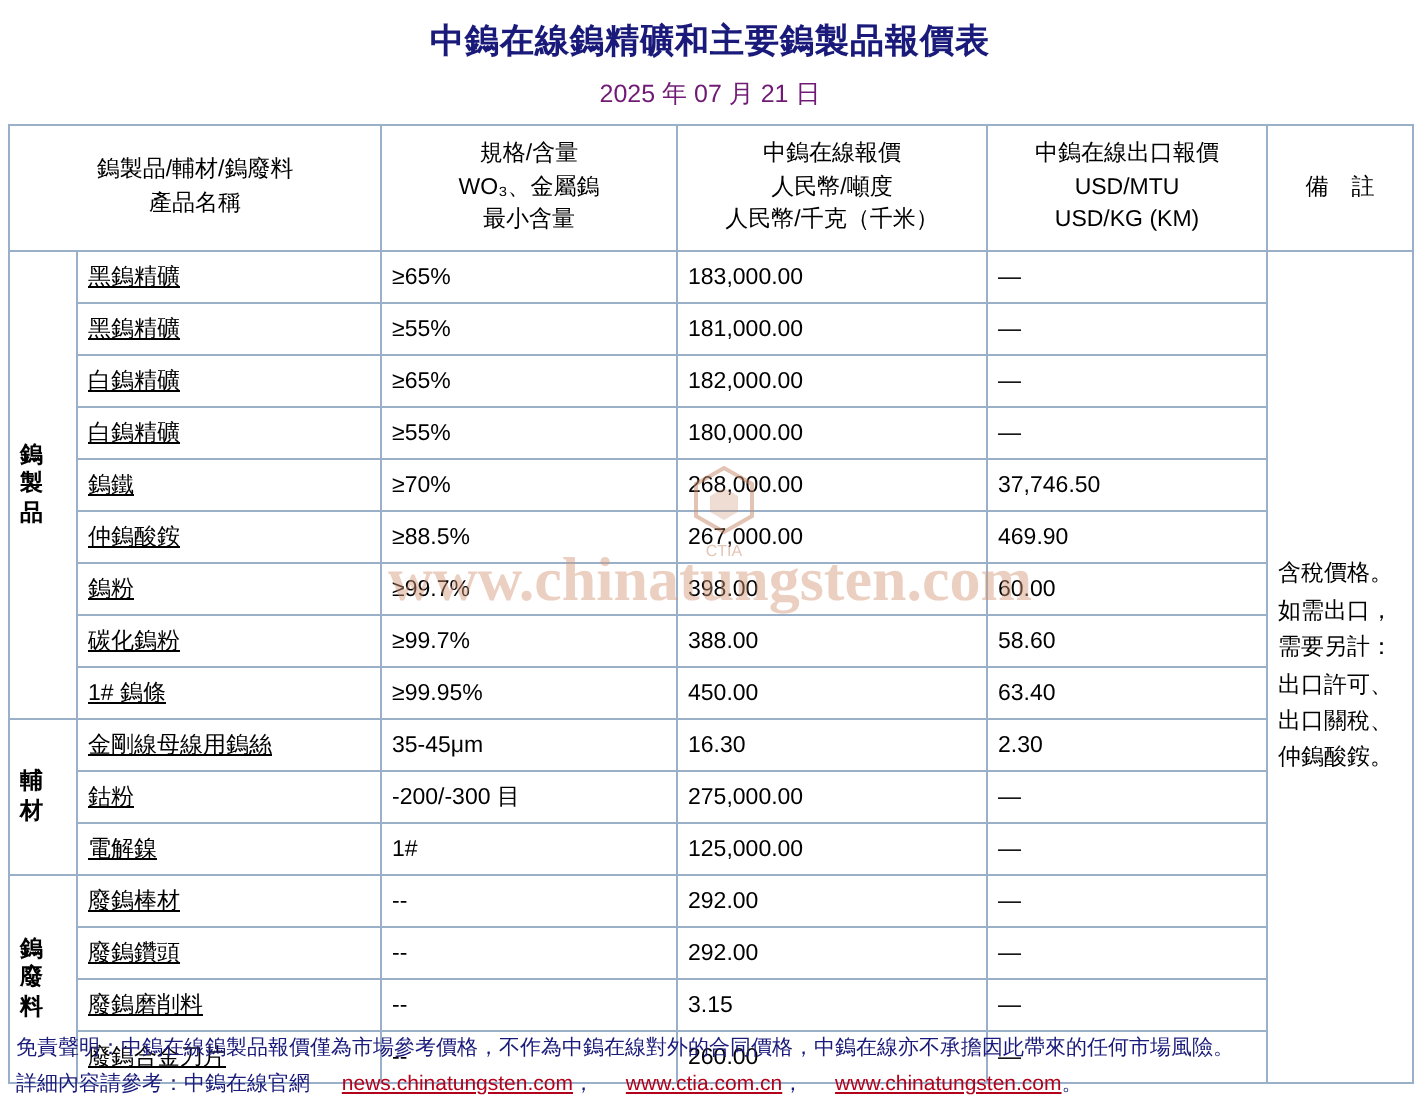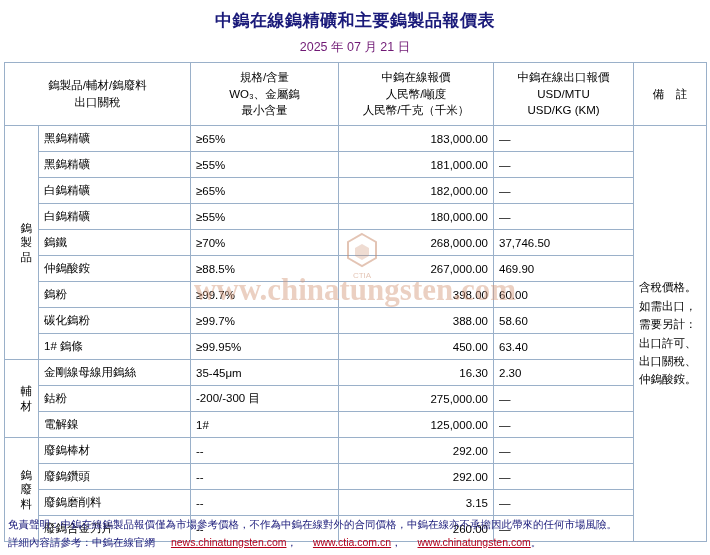--- a/index.html
+++ b/index.html
@@ -61,41 +61,42 @@
   }
   .hdr-line { display:block; }
   .col-cat { width: 34px; }
   .col-name { width: 152px; }
   .col-spec { width: 148px; }
   .col-rmb { width: 155px; }
   .col-usd { width: 140px; }
   .col-note { width: 73px; }
 
   td.cat {
-    text-align: right;
-    font-weight: normal;
+    text-align: left;
+    font-weight: bold;
     font-size: 12.5px;
     color: #0b2d5c;
     letter-spacing: 1px;
     line-height: 1.25;
     padding: 0 2px;
   }
   td.name {
     text-align: left;
     padding-left: 12px;
     color: #10254a;
+    text-decoration: underline;
   }
   td.spec {
     text-align: left;
     padding-left: 12px;
     color: #10254a;
     margin-left: 40px;
   }
   td.price {
-    text-align: right;
+    text-align: left;
     padding-left: 12px;
     color: #10254a;
   }
   td.usd {
     text-align: left;
     padding-left: 12px;
     color: #10254a;
   }
   td.note {
     text-align: left;
@@ -164,21 +165,21 @@
         <col class="col-name">
         <col class="col-spec">
         <col class="col-rmb">
         <col class="col-usd">
         <col class="col-note">
     </colgroup>
     <thead>
       <tr>
         <th colspan="2">
           <span class="hdr-line">鎢製品/輔材/鎢廢料</span>
-          <span class="hdr-line">出口關稅</span>
+          <span class="hdr-line">產品名稱</span>
         </th>
         <th>
           <span class="hdr-line">規格/含量</span>
           <span class="hdr-line">WO₃、金屬鎢</span>
           <span class="hdr-line">最小含量</span>
         </th>
         <th>
           <span class="hdr-line">中鎢在線報價</span>
           <span class="hdr-line">人民幣/噸度</span>
           <span class="hdr-line">人民幣/千克（千米）</span>

